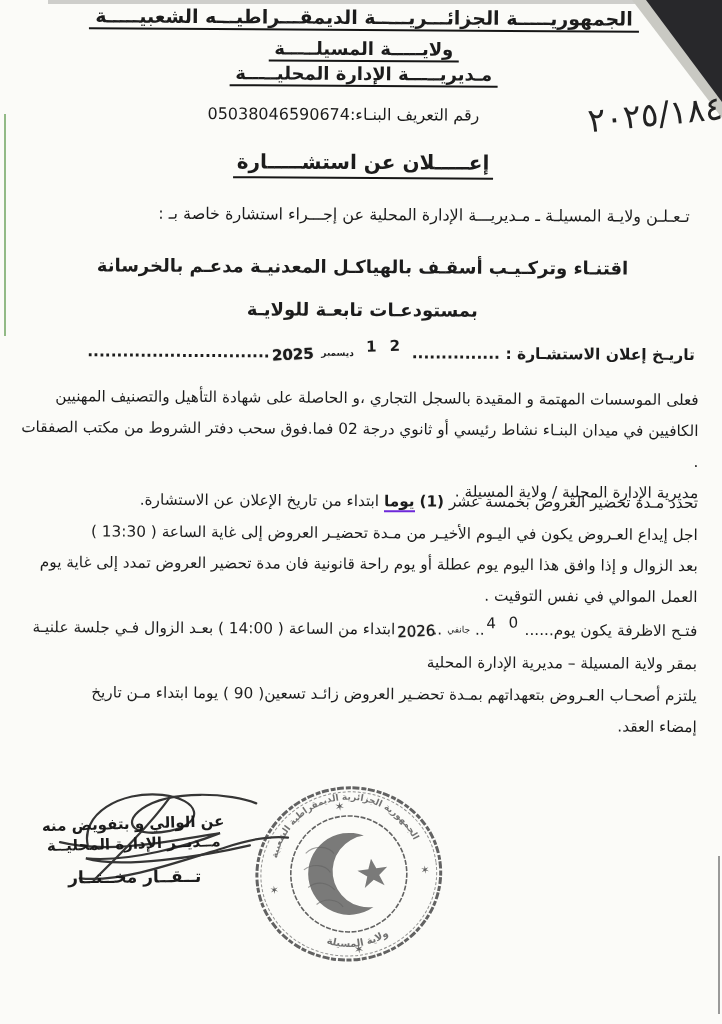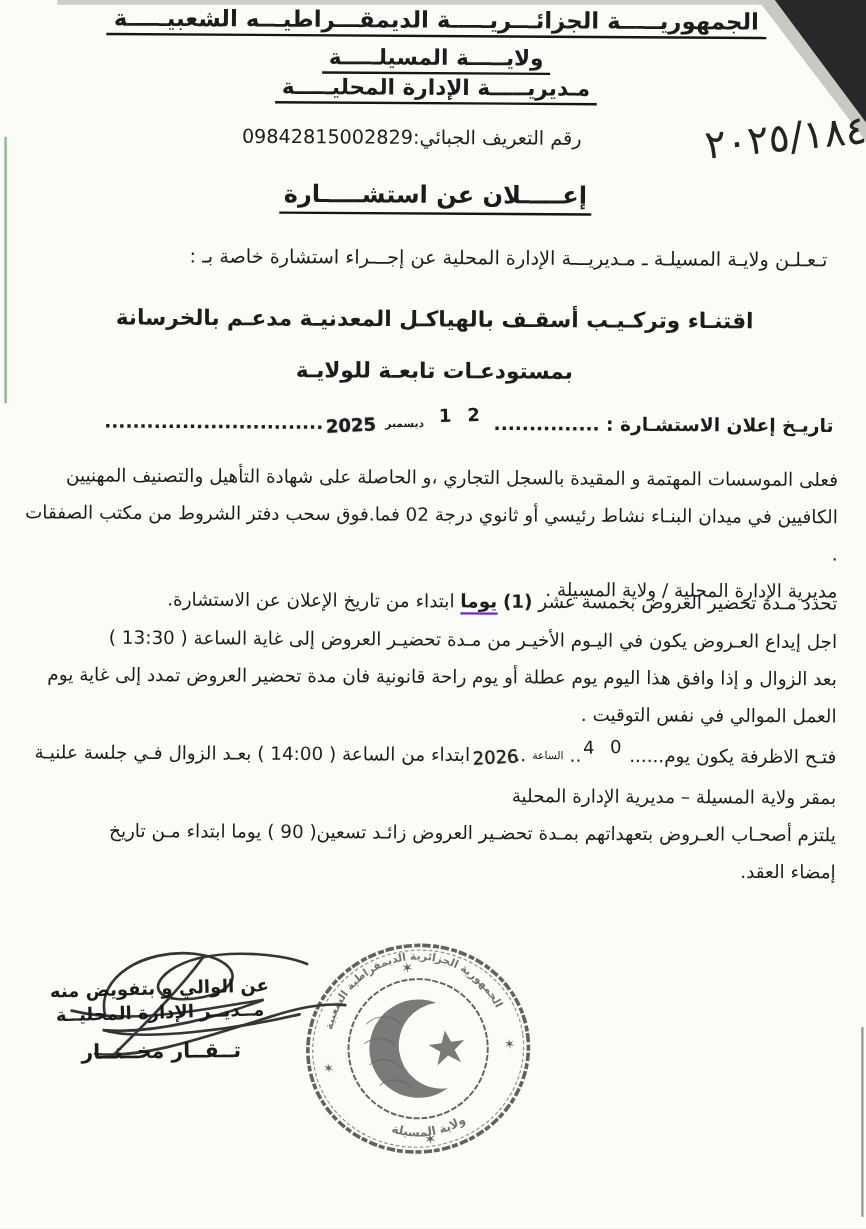--- a/index.html
+++ b/index.html
@@ -66,21 +66,21 @@
   <div class="corner-black"></div>
   <div class="left-green-line"></div>
   <div class="right-edge-line"></div>
 
   <div class="content">
 
     <div class="hline h1"><span>الجمهوريـــــة الجزائـــريـــــة الديمقـــراطيـــه الشعبيـــــة</span></div>
     <div class="hline h2"><span>ولايـــــة المسيلـــــة</span></div>
     <div class="hline h3"><span>مـديريـــــة الإدارة المحليـــــة</span></div>
 
-    <div class="taxline"><span>رقم التعريف الجبائي:</span><span>09842815002829</span></div>
+    <div class="taxline"><span>رقم التعريف البنـاء:</span><span>05038046590674</span></div>
 
     <div class="handwrite">٢٠٢٥/١٨٤٥</div>
 
     <div class="doc-title"><span>إعـــــلان عن استشـــــارة</span></div>
 
     <div class="intro">تـعـلـن ولايـة المسيلـة ـ مـديريـــة الإدارة المحلية عن إجـــراء استشارة  خاصة بـ :</div>
 
     <div class="subj s1">اقتنـاء وتركـيـب أسقـف بالهياكـل المعدنيـة مدعـم بالخرسانة</div>
     <div class="subj s2">بمستودعـات تابعـة للولايـة</div>
 
@@ -104,21 +104,21 @@
     </div>
 
     <div class="para p-dead">
       <div>اجل إيداع العـروض يكون في اليـوم الأخيـر من مـدة تحضيـر العروض إلى غاية الساعة ( 13:30 )</div>
       <div>بعد الزوال و إذا وافق هذا اليوم يوم عطلة أو يوم راحة قانونية فان مدة تحضير العروض تمدد إلى غاية يوم</div>
       <div>العمل الموالي في نفس التوقيت .</div>
     </div>
 
     <div class="para p-open">
       <div>
-        <span>فتـح الاظرفة يكون يوم</span><span class="dots">......</span><span class="stamp-day">0 4</span><span class="dots">..</span><span class="stamp-month">الساعة</span><span class="dots">..</span><span class="stamp-year">2026</span><span> ابتداء من الساعة ( 14:00 ) بعـد الزوال  فـي جلسة علنيـة</span>
+        <span>فتـح الاظرفة يكون يوم</span><span class="dots">......</span><span class="stamp-day">0 4</span><span class="dots">..</span><span class="stamp-month">جانفي</span><span class="dots">..</span><span class="stamp-year">2026</span><span> ابتداء من الساعة ( 14:00 ) بعـد الزوال  فـي جلسة علنيـة</span>
       </div>
       <div>بمقر ولاية المسيلة –  مديرية الإدارة المحلية</div>
     </div>
 
     <div class="para p-commit">
       <div>يلتزم أصحـاب العـروض بتعهداتهم بمـدة تحضـير العروض زائـد تسعين( 90 ) يوما ابتداء  مـن تاريخ</div>
       <div>إمضاء العقد.</div>
     </div>
 
     <div class="sigblock">

